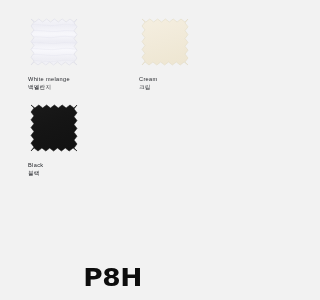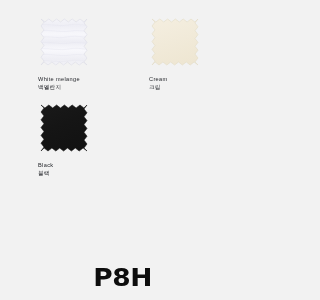--- a/index.html
+++ b/index.html
@@ -10,21 +10,21 @@
     width: 225px;
     height: 300px;
     background: #f2f2f2;
     font-family: "Liberation Sans", sans-serif;
     overflow: hidden;
     position: relative;
   }
 
   #page {
     position: absolute;
-    left: 10px; top: 0;
+    left: 0; top: 0;
     width: 225px;
     height: 300px;
     background: #f2f2f2;
     padding-left: 10px;
   }
 
   .swatch-grid {
     position: absolute;
     left: 0; top: 0;
     width: 225px;

